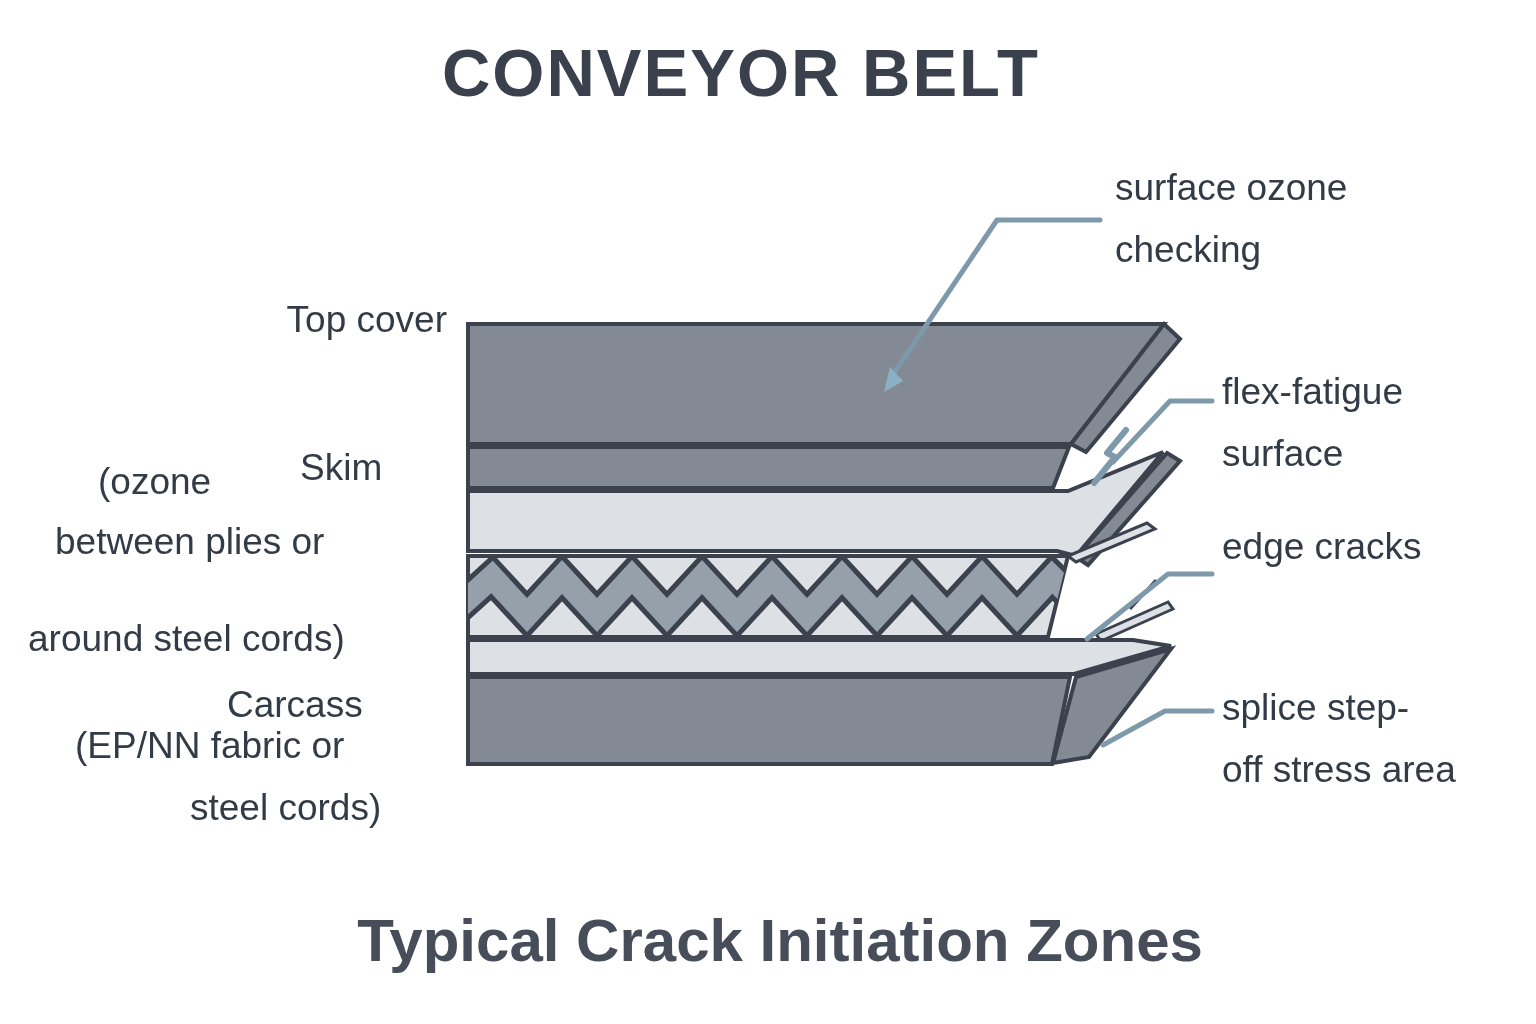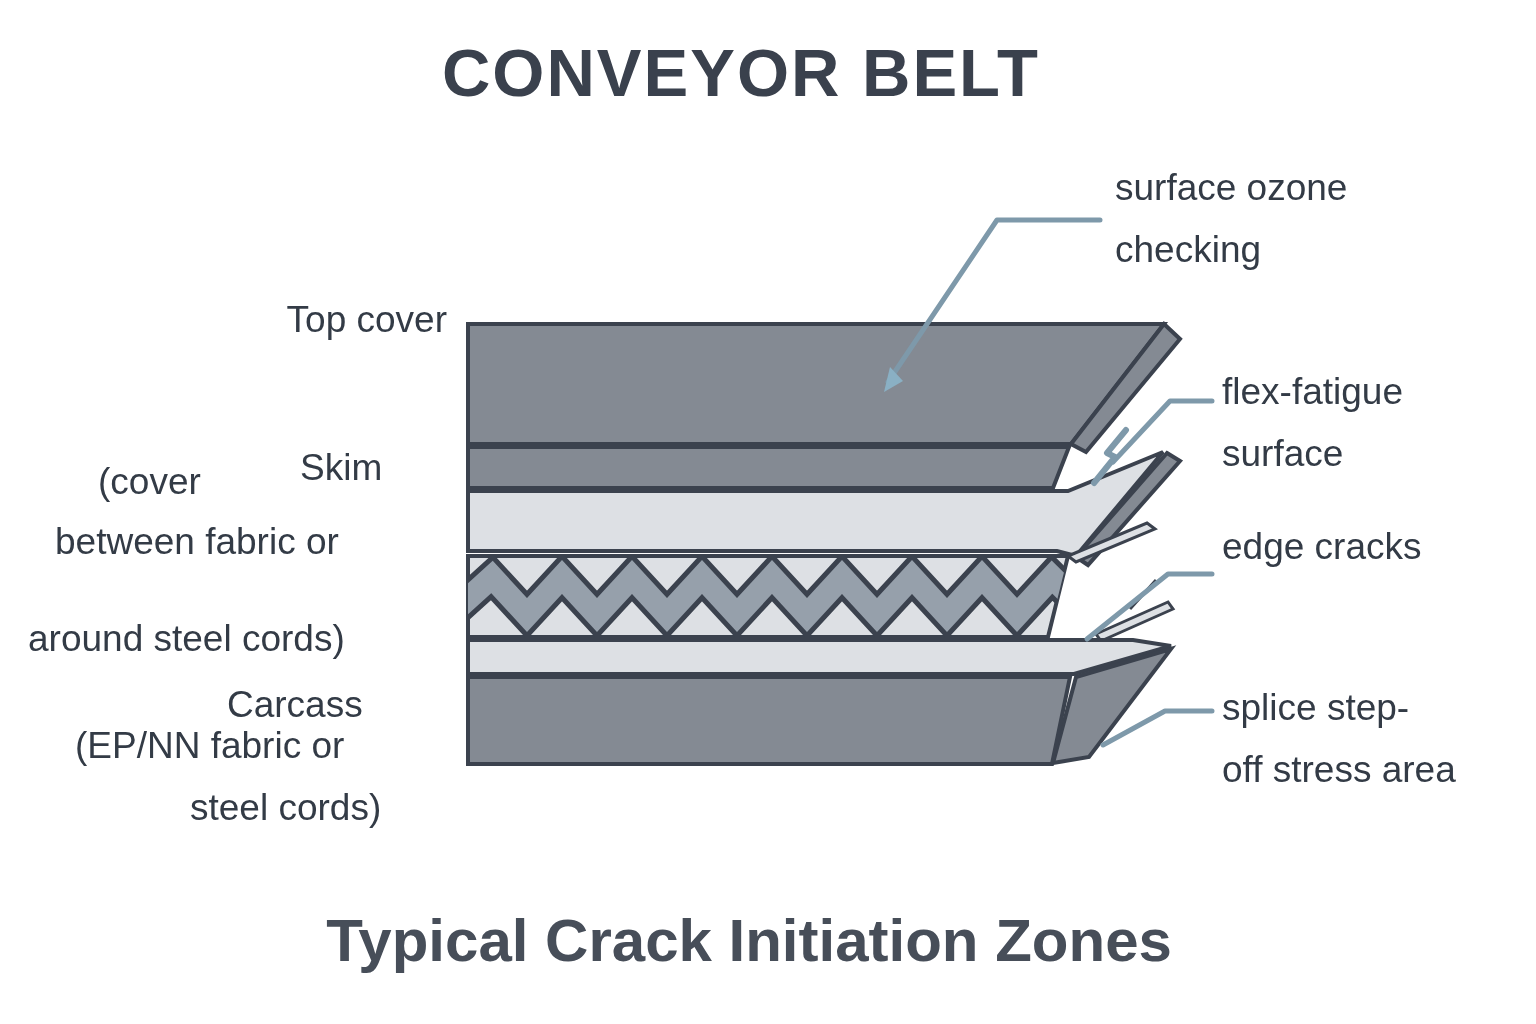--- a/index.html
+++ b/index.html
@@ -3,21 +3,21 @@
 <meta charset="utf-8">
 <style>
   html,body{margin:0;padding:0;background:#ffffff;}
   body{width:1536px;height:1024px;position:relative;overflow:hidden;
        font-family:"Liberation Sans", sans-serif;}
   .abs{position:absolute;}
   #diagram-svg{position:absolute;left:0;top:0;}
   .title{left:0;top:34px;width:1482px;text-align:center;
          font-size:67px;font-weight:700;letter-spacing:2px;color:#3a414d;}
   .caption{left:0;top:906px;width:1498px;text-align:center;
-           font-size:60px;font-weight:700;color:#474e59;}
+           font-size:60px;font-weight:700;color:#474e59;padding-left:31px;}
   .lbl{font-size:37px;color:#333b46;line-height:62px;white-space:pre-line;}
   .lbl-topcover{right:1089px;top:289px;text-align:left;}
   .lbl-skim{left:300px;top:437px;}
   .skimdesc-0{left:98px;top:451px;}
   .skimdesc-1{left:55px;top:511px;}
   .skimdesc-2{left:28px;top:571px;margin-top:37px;}
   .carcass-0{left:227px;top:654px;margin-top:20px;}
   .carcass-1{left:75px;top:715px;}
   .carcass-2{left:190px;top:777px;}
   .ann-ozone{left:1115px;top:157px;}
@@ -74,22 +74,22 @@
     <path d="M1212,574 L1168,574 L1087,639" stroke="#7e99aa"></path>
     <path d="M1212,711 L1165,711 L1103,745" stroke="#7e99aa"></path>
   </g>
 </svg>
 
 <div class="abs title">CONVEYOR BELT</div>
 
 <div class="abs lbl lbl-topcover">Top cover</div>
 <div class="abs lbl lbl-skim">Skim</div>
 
-<div class="abs lbl skimdesc-0">(cover</div>
-<div class="abs lbl skimdesc-1">between fabric or</div>
+<div class="abs lbl skimdesc-0">(ozone</div>
+<div class="abs lbl skimdesc-1">between plies or</div>
 <div class="abs lbl skimdesc-2">around steel cords)</div>
 
 <div class="abs lbl carcass-0">Carcass</div>
 <div class="abs lbl carcass-1">(EP/NN fabric or</div>
 <div class="abs lbl carcass-2">steel cords)</div>
 
 <div class="abs lbl ann-ozone">surface ozone
 checking</div>
 <div class="abs lbl ann-flex">flex-fatigue
 surface</div>

